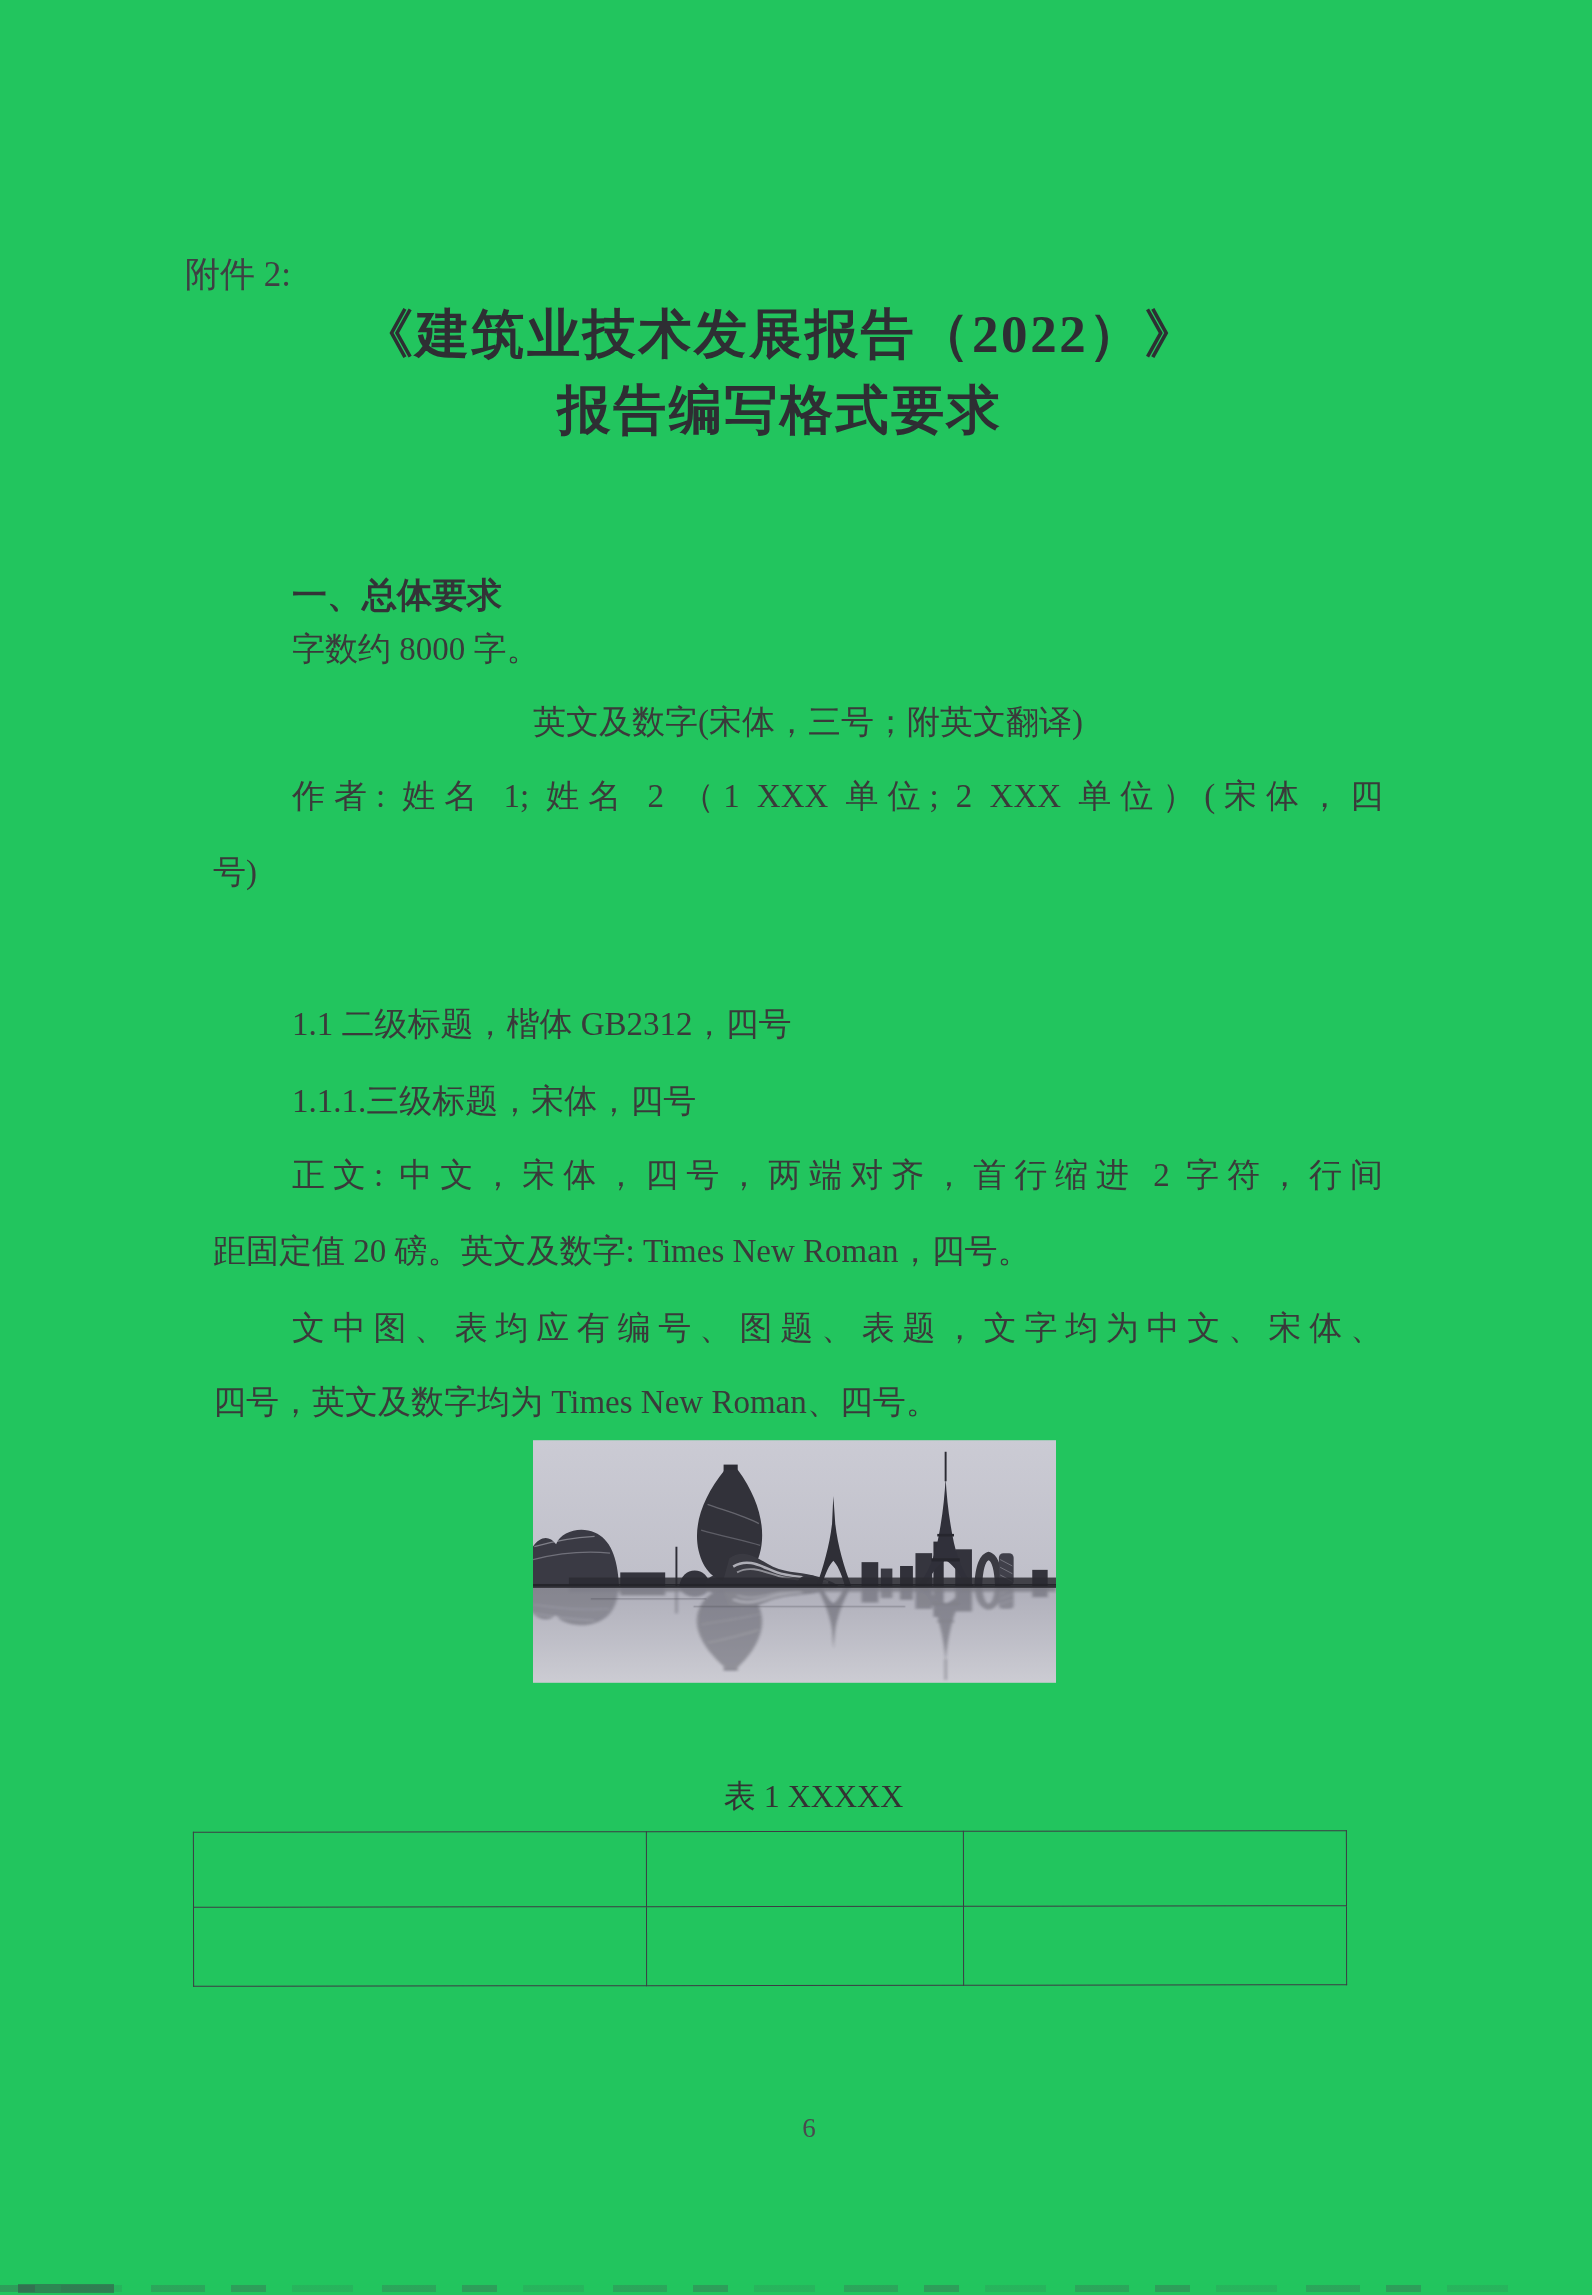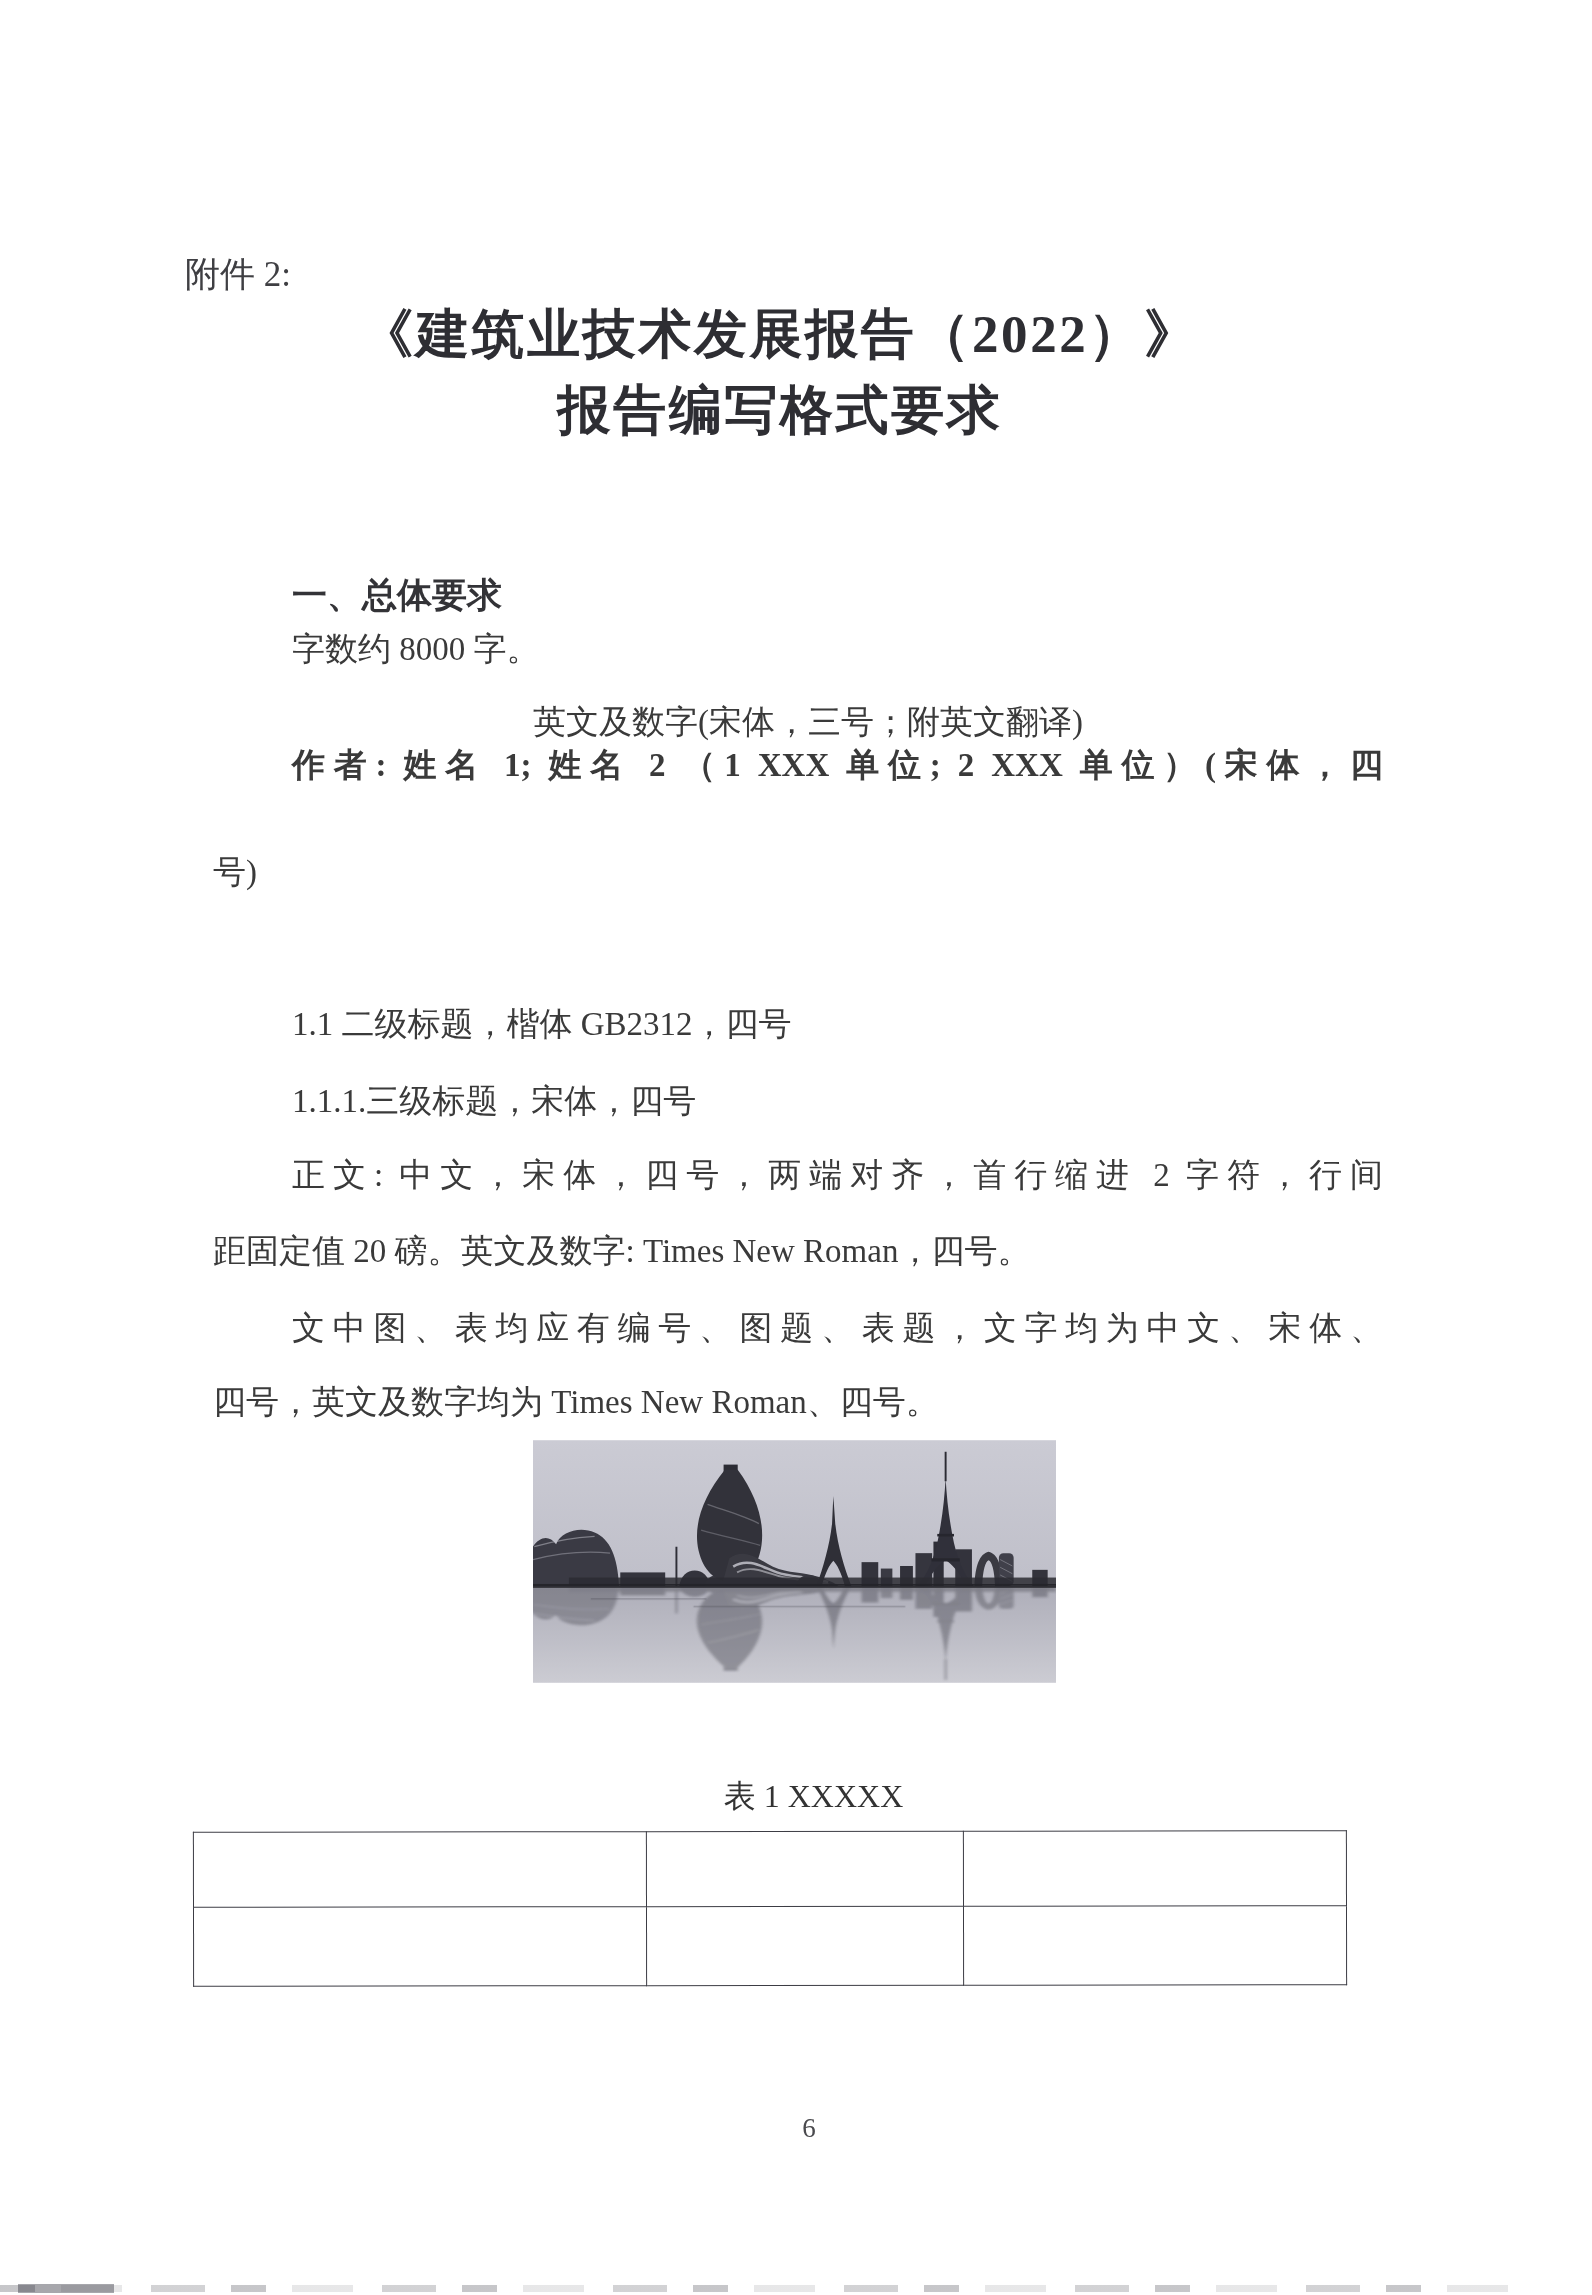--- a/index.html
+++ b/index.html
@@ -1,35 +1,35 @@
 <!DOCTYPE html>
 <html style="font-size:10.3px"><head>
 <meta charset="utf-8">
 <style>
   html,body{margin:0;padding:0;background:#e8e8e8;}
   .page{
     position:relative;
     width:1593px;height:2295px;
-    background:#ffffff;
+    background:#22c55e;
     overflow:hidden;
     font-family:"Liberation Serif","DejaVu Serif",serif;
     color:#3a3a3a;
   }
   .t{position:absolute;font-size:33px;line-height:1.3;white-space:pre;}
   .just{white-space:normal;text-align:justify;text-align-last:justify;}
   .serif{font-family:"Liberation Serif","DejaVu Serif",serif;}
   .heiti{font-family:"Liberation Sans","DejaVu Sans",sans-serif;font-weight:bold;color:#333337;}
   .attachment{left:185px;top:252px;font-size:35px;color:#3f3f43;}
   .title{left:0;width:1560px;text-align:center;font-size:53px;font-weight:bold;color:#2e2e33;letter-spacing:2.6px;font-family:"Liberation Serif","DejaVu Serif",serif;}
   .title1{top:300px;}
   .title2{top:376px;}
   .h-main{left:292px;top:572px;font-size:35px;}
   .l-word{left:292px;top:628px;}
   .l-arttitle{left:533px;top:701px;}
-  .l-author1{left:292px;top:744px;width:1091px;font-weight:bold;}
+  .l-author1{left:292px;top:775px;width:1091px;}
   .l-author2{left:213px;top:851px;}
   .l-h1{left:292px;top:926px;font-size:34px;}
   .l-h2{left:292px;top:1003px;}
   .l-h3{left:292px;top:1080px;}
   .l-body1{left:292px;top:1154px;width:1091px;}
   .l-body2{left:213px;top:1230px;}
   .l-ft1{left:292px;top:1307px;width:1091px;}
   .l-ft2{left:213px;top:1381px;}
   .figure{position:absolute;left:533px;top:1440px;width:523px;height:243px;}
   .cap-fig{left:501px;top:1709px;width:533px;text-align:center;font-size:32px;color:#333;}

